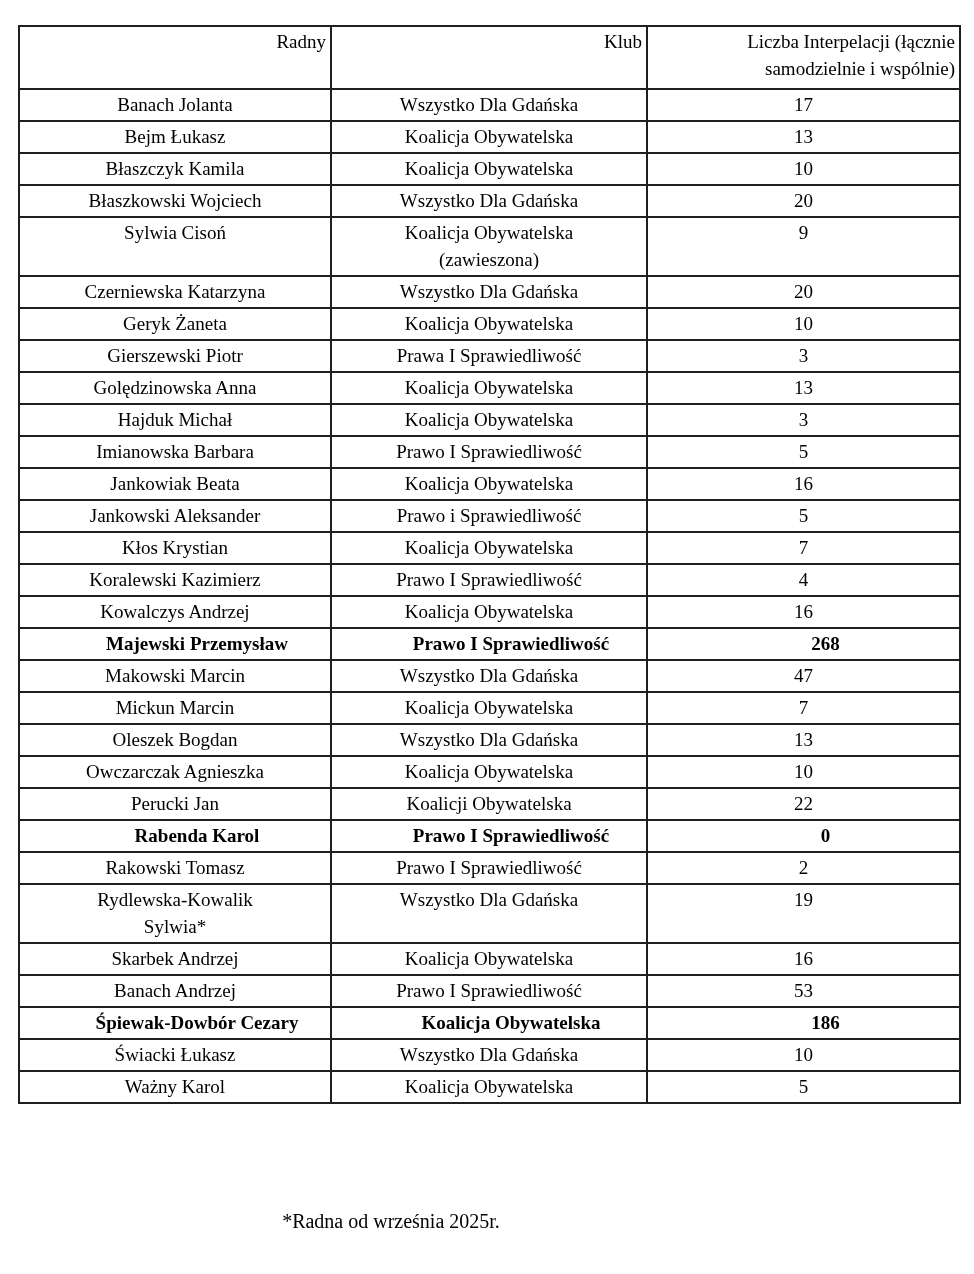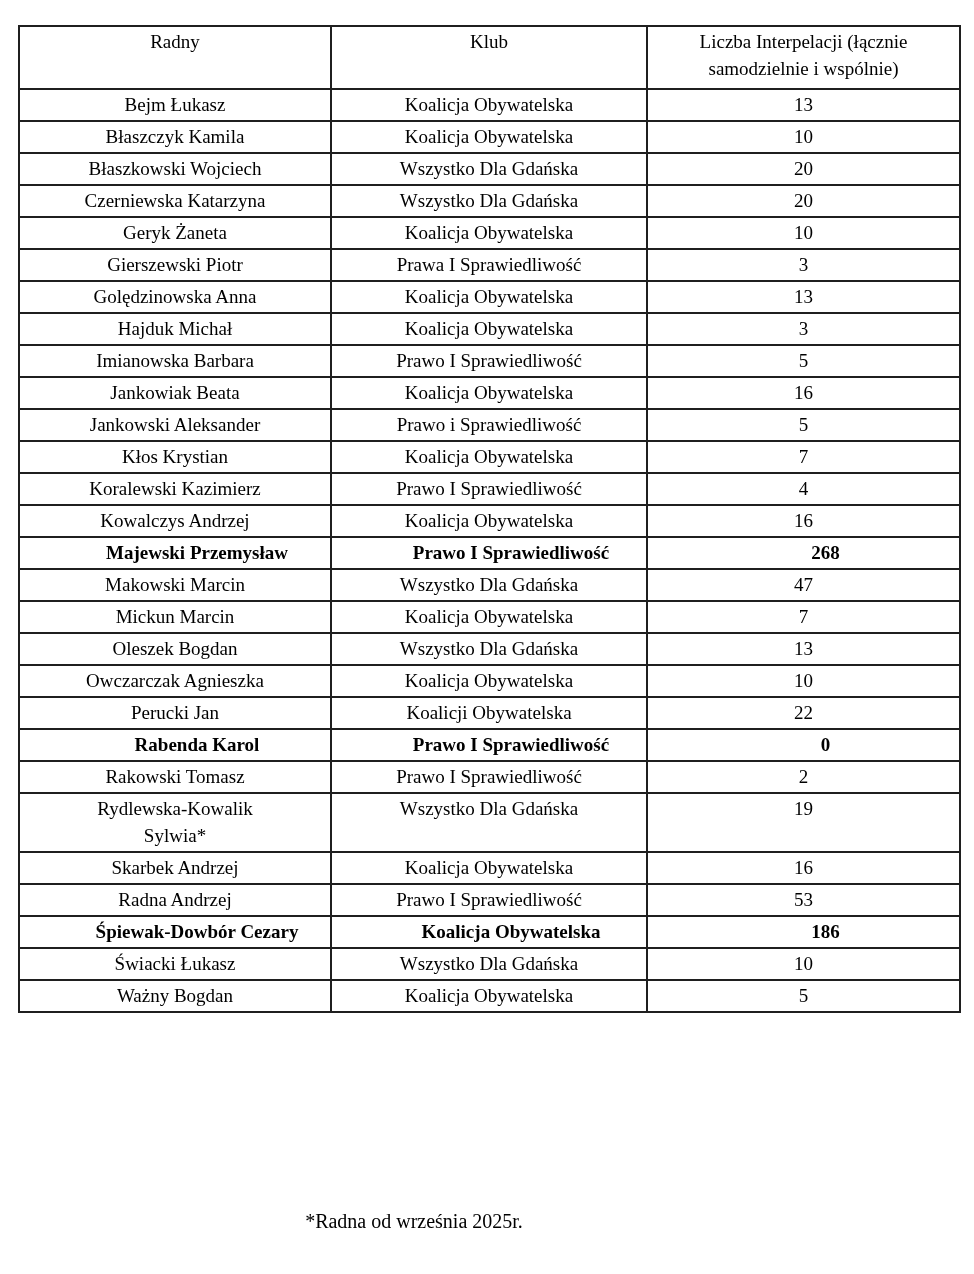--- a/index.html
+++ b/index.html
@@ -34,38 +34,38 @@
     font-size: 19px;
     line-height: 27px;
     padding: 1px 4px 2px 4px;
     white-space: pre-line;
     font-weight: normal;
     overflow: hidden;
   }
   table.council th {
     font-weight: normal;
     height: 58px;
+    text-align: right;
   }
   table.council col.c1 { width: 312px; }
   table.council col.c2 { width: 316px; }
   table.council col.c3 { width: 313px; }
   tr.bold-row td {
     font-weight: bold;
     padding-left: 48px;
   }
   .footnote {
     position: absolute;
     left: 0;
     top: 1207px;
     width: 782px;
     text-align: center;
     font-size: 20px;
     line-height: 28px;
     color: #000000;
-    margin-left: 23px;
   }
 </style>
 </head>
 <body>
 
 <div class="page">
 
   <table class="council">
     <colgroup>
       <col class="c1">
@@ -75,33 +75,44 @@
     <thead>
       <tr>
         <th>Radny</th>
         <th>Klub</th>
         <th>Liczba Interpelacji (łącznie
 samodzielnie i wspólnie)</th>
       </tr>
     </thead>
     <tbody>
         <tr>
+          <td>Banach Jolanta</td>
+          <td>Wszystko Dla Gdańska</td>
+          <td>17</td>
+        </tr>
+        <tr>
           <td>Bejm Łukasz</td>
           <td>Koalicja Obywatelska</td>
           <td>13</td>
         </tr>
         <tr>
           <td>Błaszczyk Kamila</td>
           <td>Koalicja Obywatelska</td>
           <td>10</td>
         </tr>
         <tr>
           <td>Błaszkowski Wojciech</td>
           <td>Wszystko Dla Gdańska</td>
           <td>20</td>
+        </tr>
+        <tr>
+          <td>Sylwia Cisoń</td>
+          <td>Koalicja Obywatelska
+(zawieszona)</td>
+          <td>9</td>
         </tr>
         <tr>
           <td>Czerniewska Katarzyna</td>
           <td>Wszystko Dla Gdańska</td>
           <td>20</td>
         </tr>
         <tr>
           <td>Geryk Żaneta</td>
           <td>Koalicja Obywatelska</td>
           <td>10</td>
@@ -196,36 +207,36 @@
 Sylwia*</td>
           <td>Wszystko Dla Gdańska</td>
           <td>19</td>
         </tr>
         <tr>
           <td>Skarbek Andrzej</td>
           <td>Koalicja Obywatelska</td>
           <td>16</td>
         </tr>
         <tr>
-          <td>Radna Andrzej</td>
+          <td>Banach Andrzej</td>
           <td>Prawo I Sprawiedliwość</td>
           <td>53</td>
         </tr>
         <tr class="bold-row">
           <td>Śpiewak-Dowbór Cezary</td>
           <td>Koalicja Obywatelska</td>
           <td>186</td>
         </tr>
         <tr>
           <td>Świacki Łukasz</td>
           <td>Wszystko Dla Gdańska</td>
           <td>10</td>
         </tr>
         <tr>
-          <td>Ważny Bogdan</td>
+          <td>Ważny Karol</td>
           <td>Koalicja Obywatelska</td>
           <td>5</td>
         </tr>
       </tbody>
   </table>
 
   <div class="footnote">*Radna od września 2025r.</div>
 
 </div>
 

